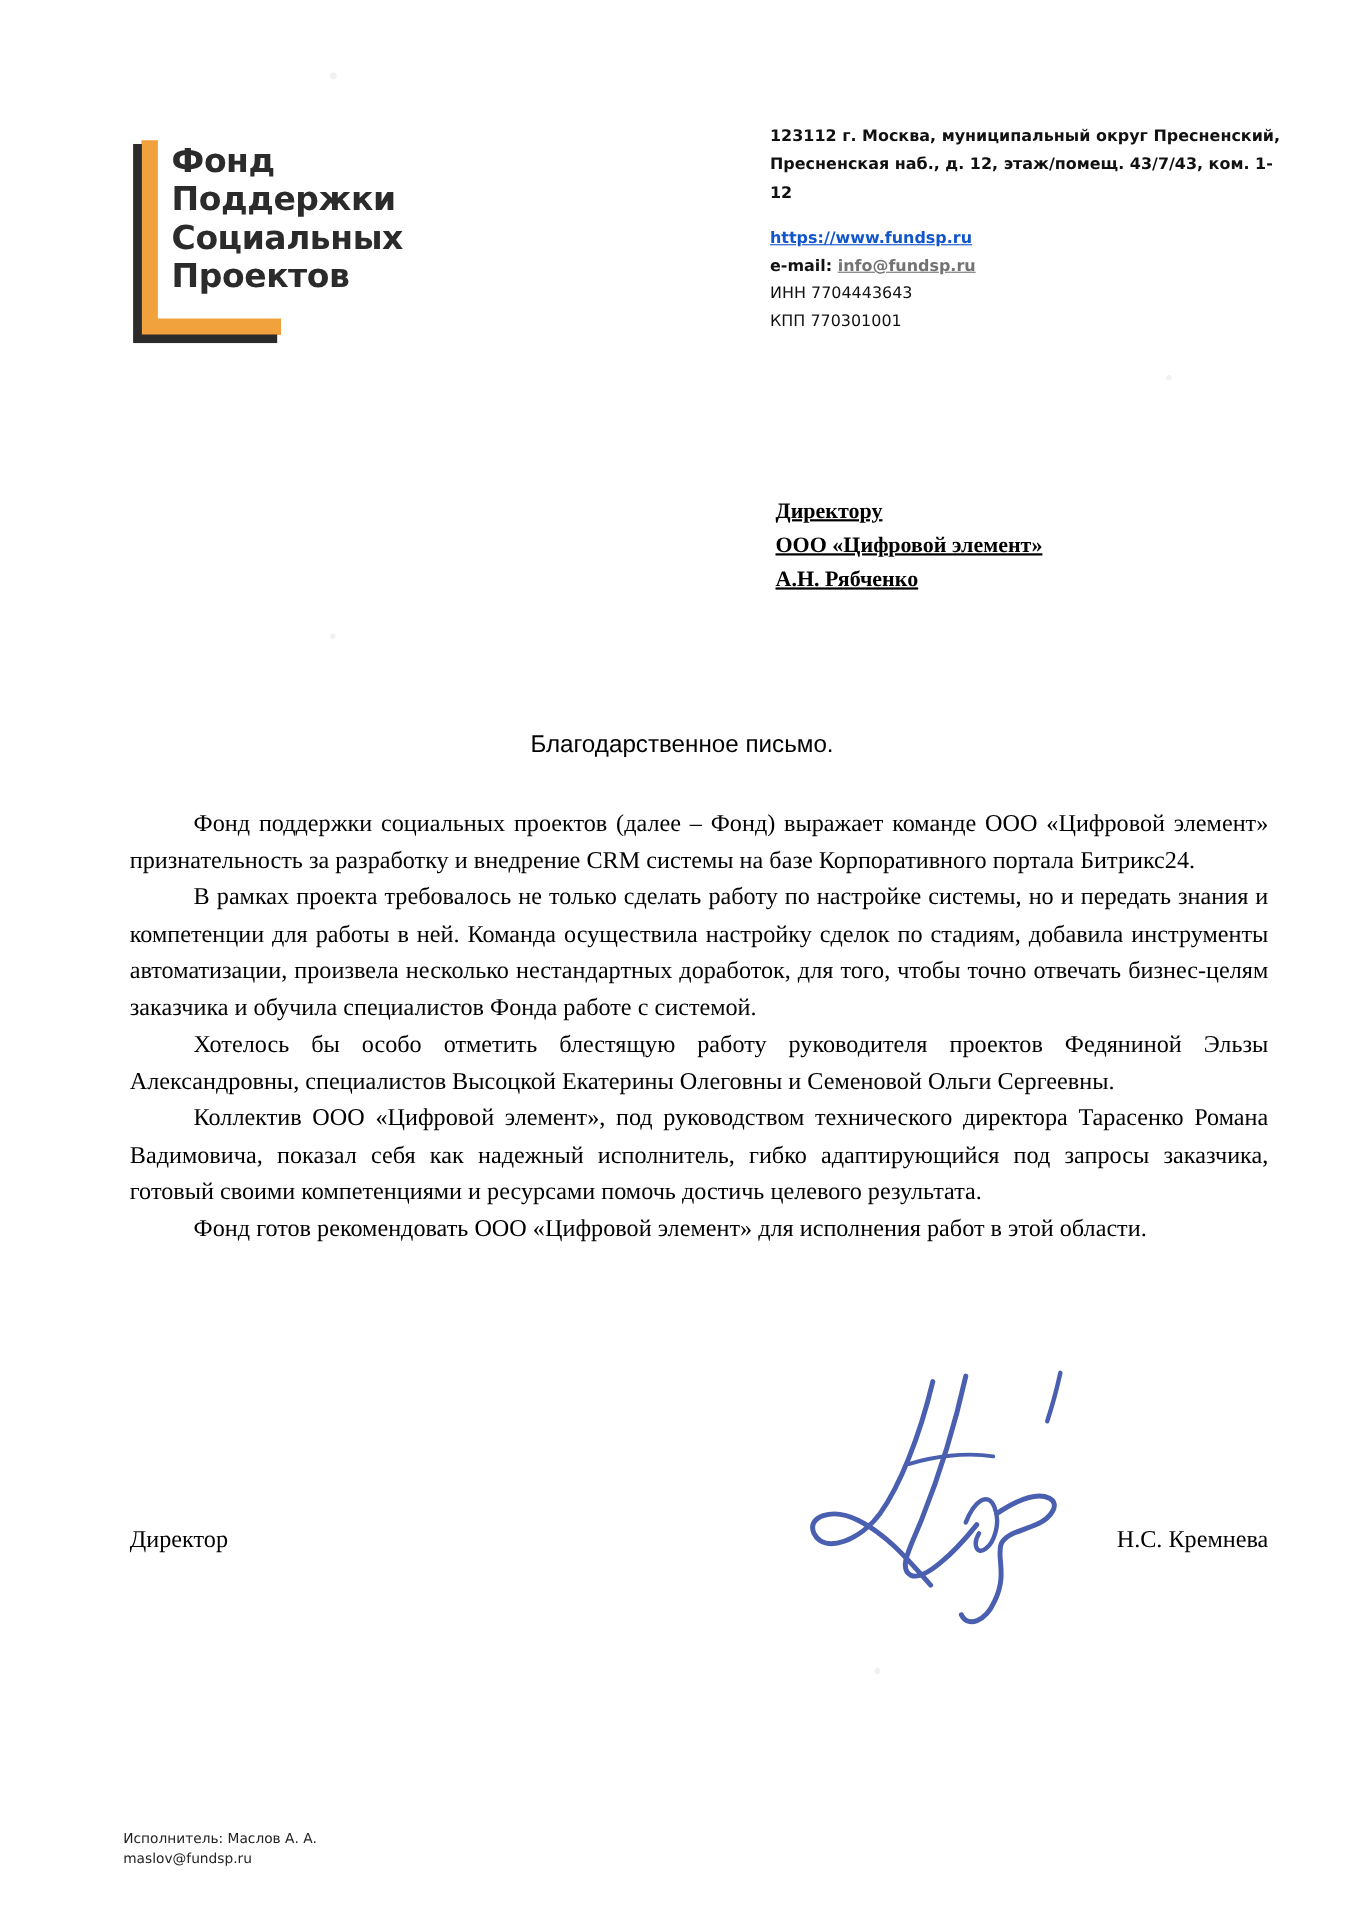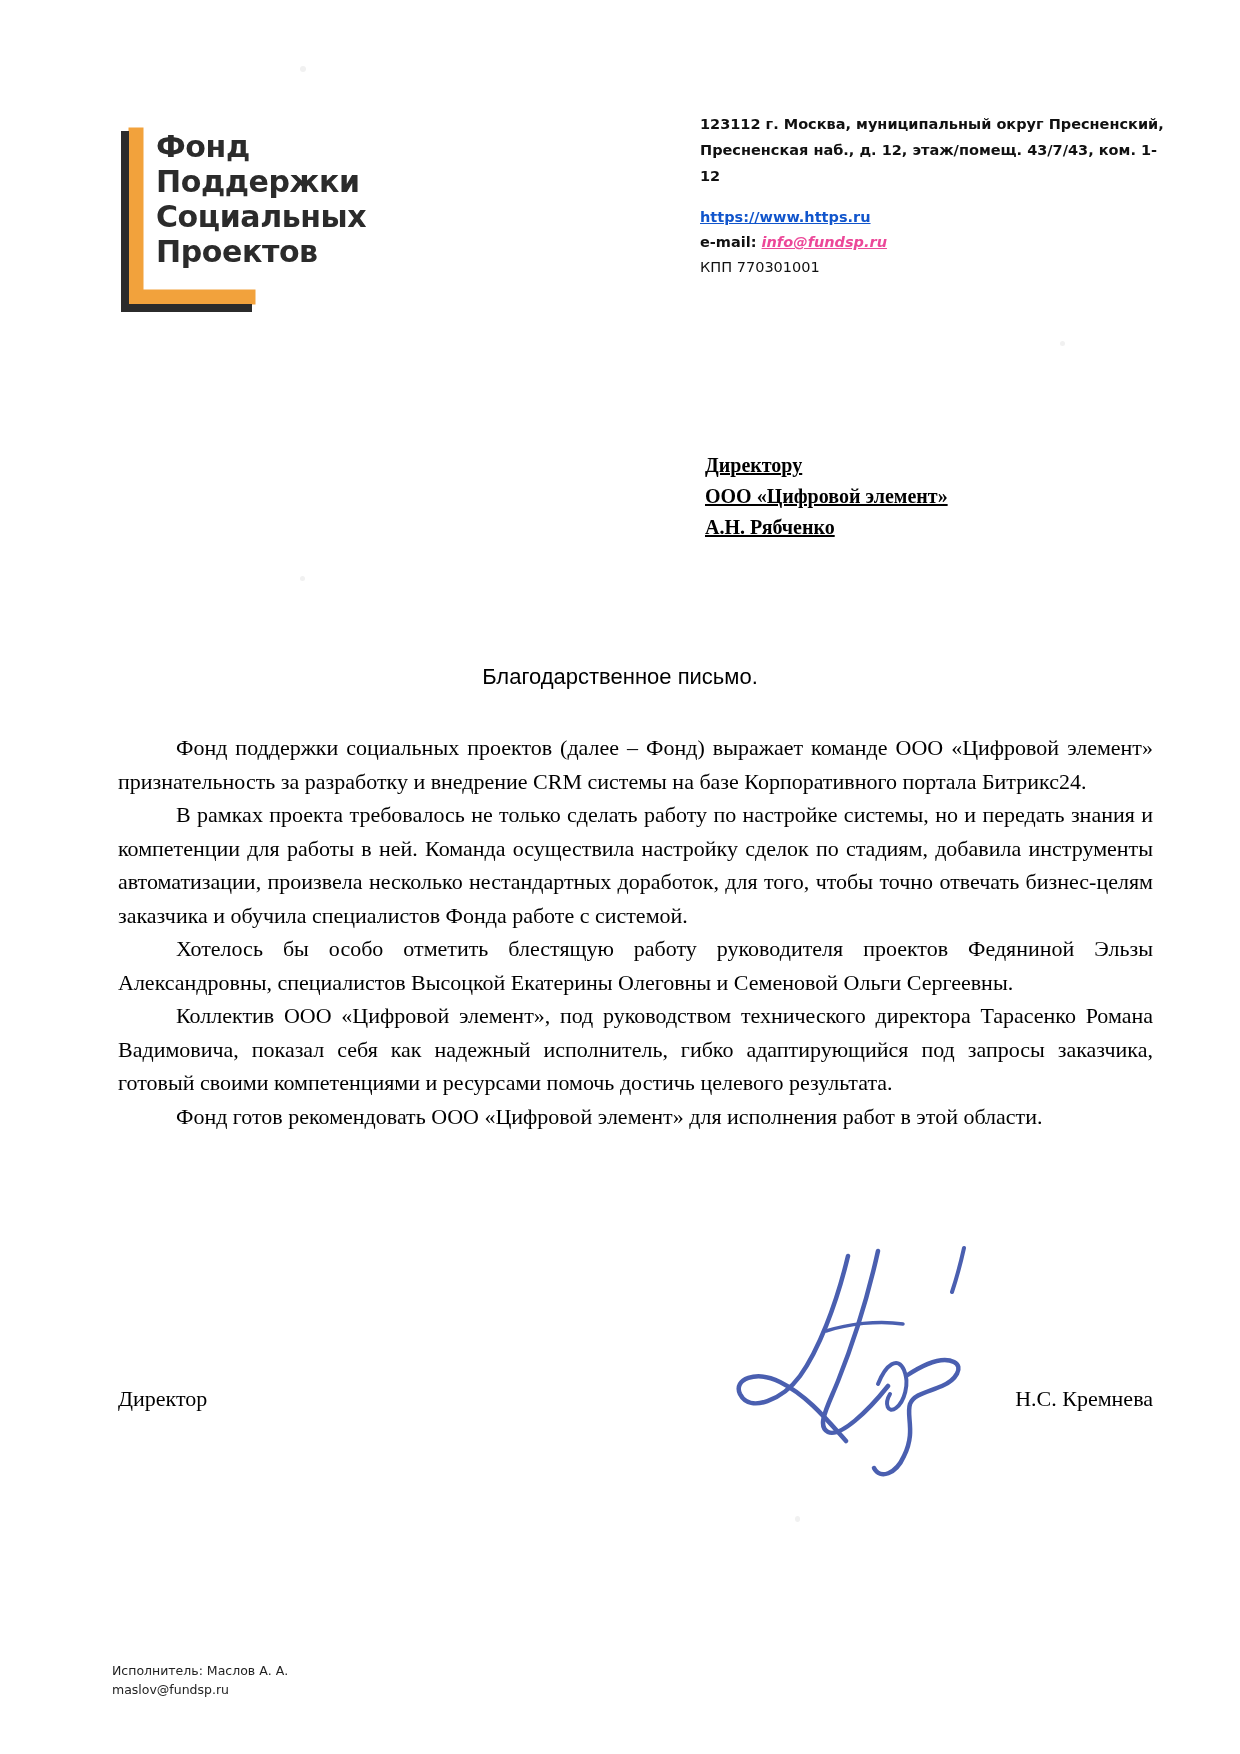--- a/index.html
+++ b/index.html
@@ -76,23 +76,22 @@
     font-weight: bold;
     font-size: 14.5px;
     display: block;
     line-height: 25px;
   }
   .org-email-row {
     font-weight: bold;
     line-height: 25px;
   }
   .org-email-row a {
-    color: #ec4899;
+    color: #737373;
     text-decoration: underline;
-    font-style: italic;
   }
   .org-reg {
     font-weight: normal;
     font-size: 14.5px;
     line-height: 25px;
   }
 
   
   .ref-block {
     position: absolute;
@@ -215,25 +214,26 @@
         <path d="M7 8 L7 181 L130 181" fill="none" stroke="#2b2b2b" stroke-width="8" stroke-linecap="square"></path>
       </svg>
       <div class="logo-text">Фонд
 Поддержки
 Социальных
 Проектов</div>
     </div>
 
     <div class="org-info">
       <div class="org-address">123112 г. Москва, муниципальный округ Пресненский, Пресненская наб., д. 12, этаж/помещ. 43/7/43, ком. 1-12</div>
-      <a class="org-link" href="#">https://www.https.ru</a>
+      <a class="org-link" href="#">https://www.fundsp.ru</a>
       <div class="org-email-row">
         <span>e-mail:</span>
         <a href="#">info@fundsp.ru</a>
       </div>
+      <div class="org-reg">ИНН 7704443643</div>
       <div class="org-reg">КПП 770301001</div>
     </div>
   </div>
 
 
   <div class="addressee">
     <div>Директору</div>
     <div>ООО «Цифровой элемент»</div>
     <div>А.Н. Рябченко</div>
   </div>

